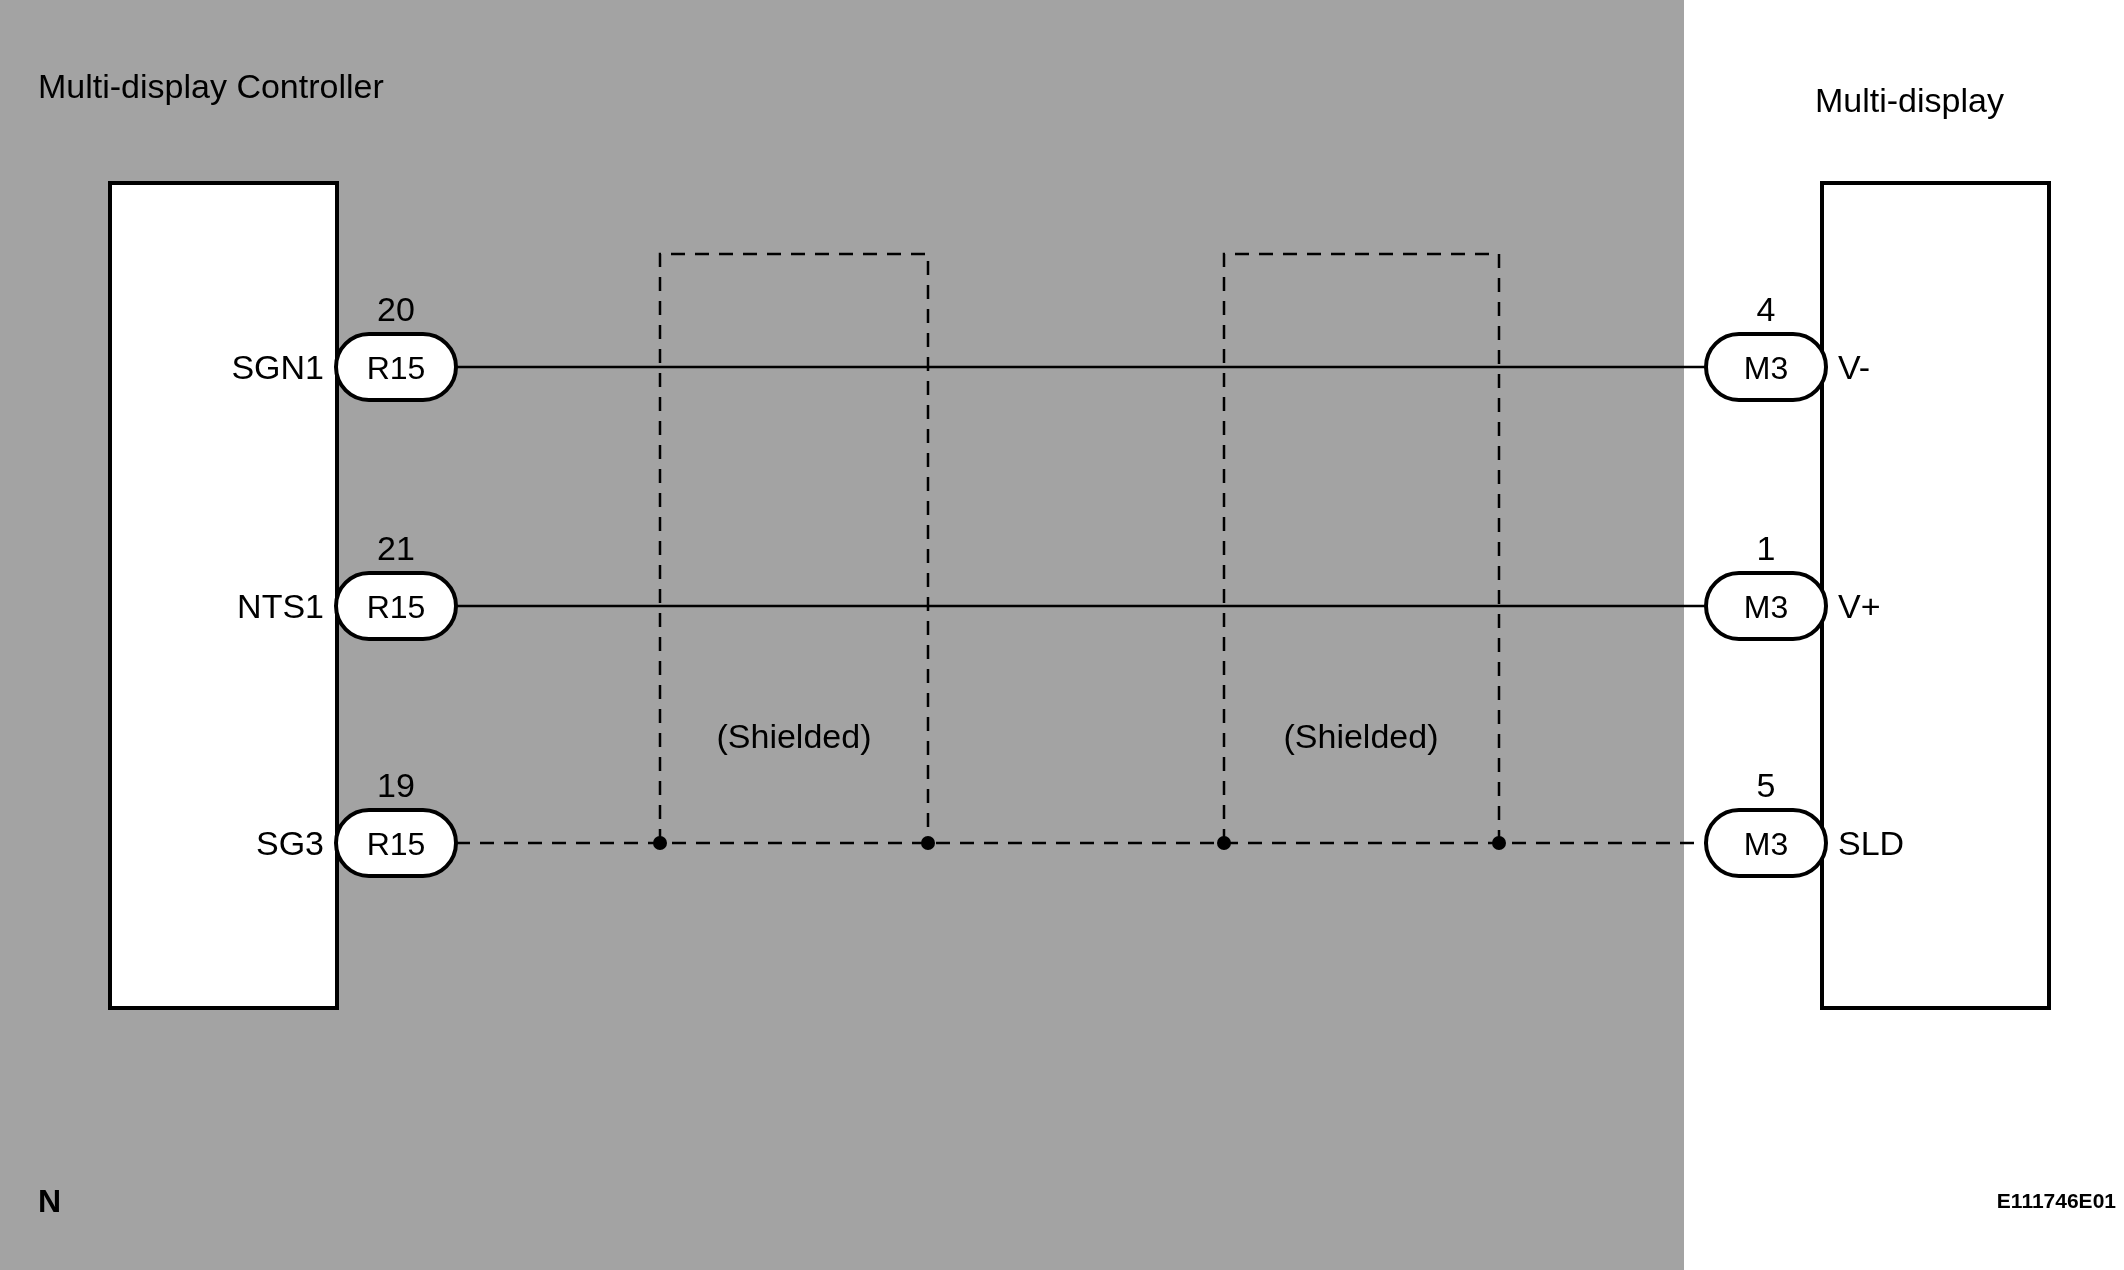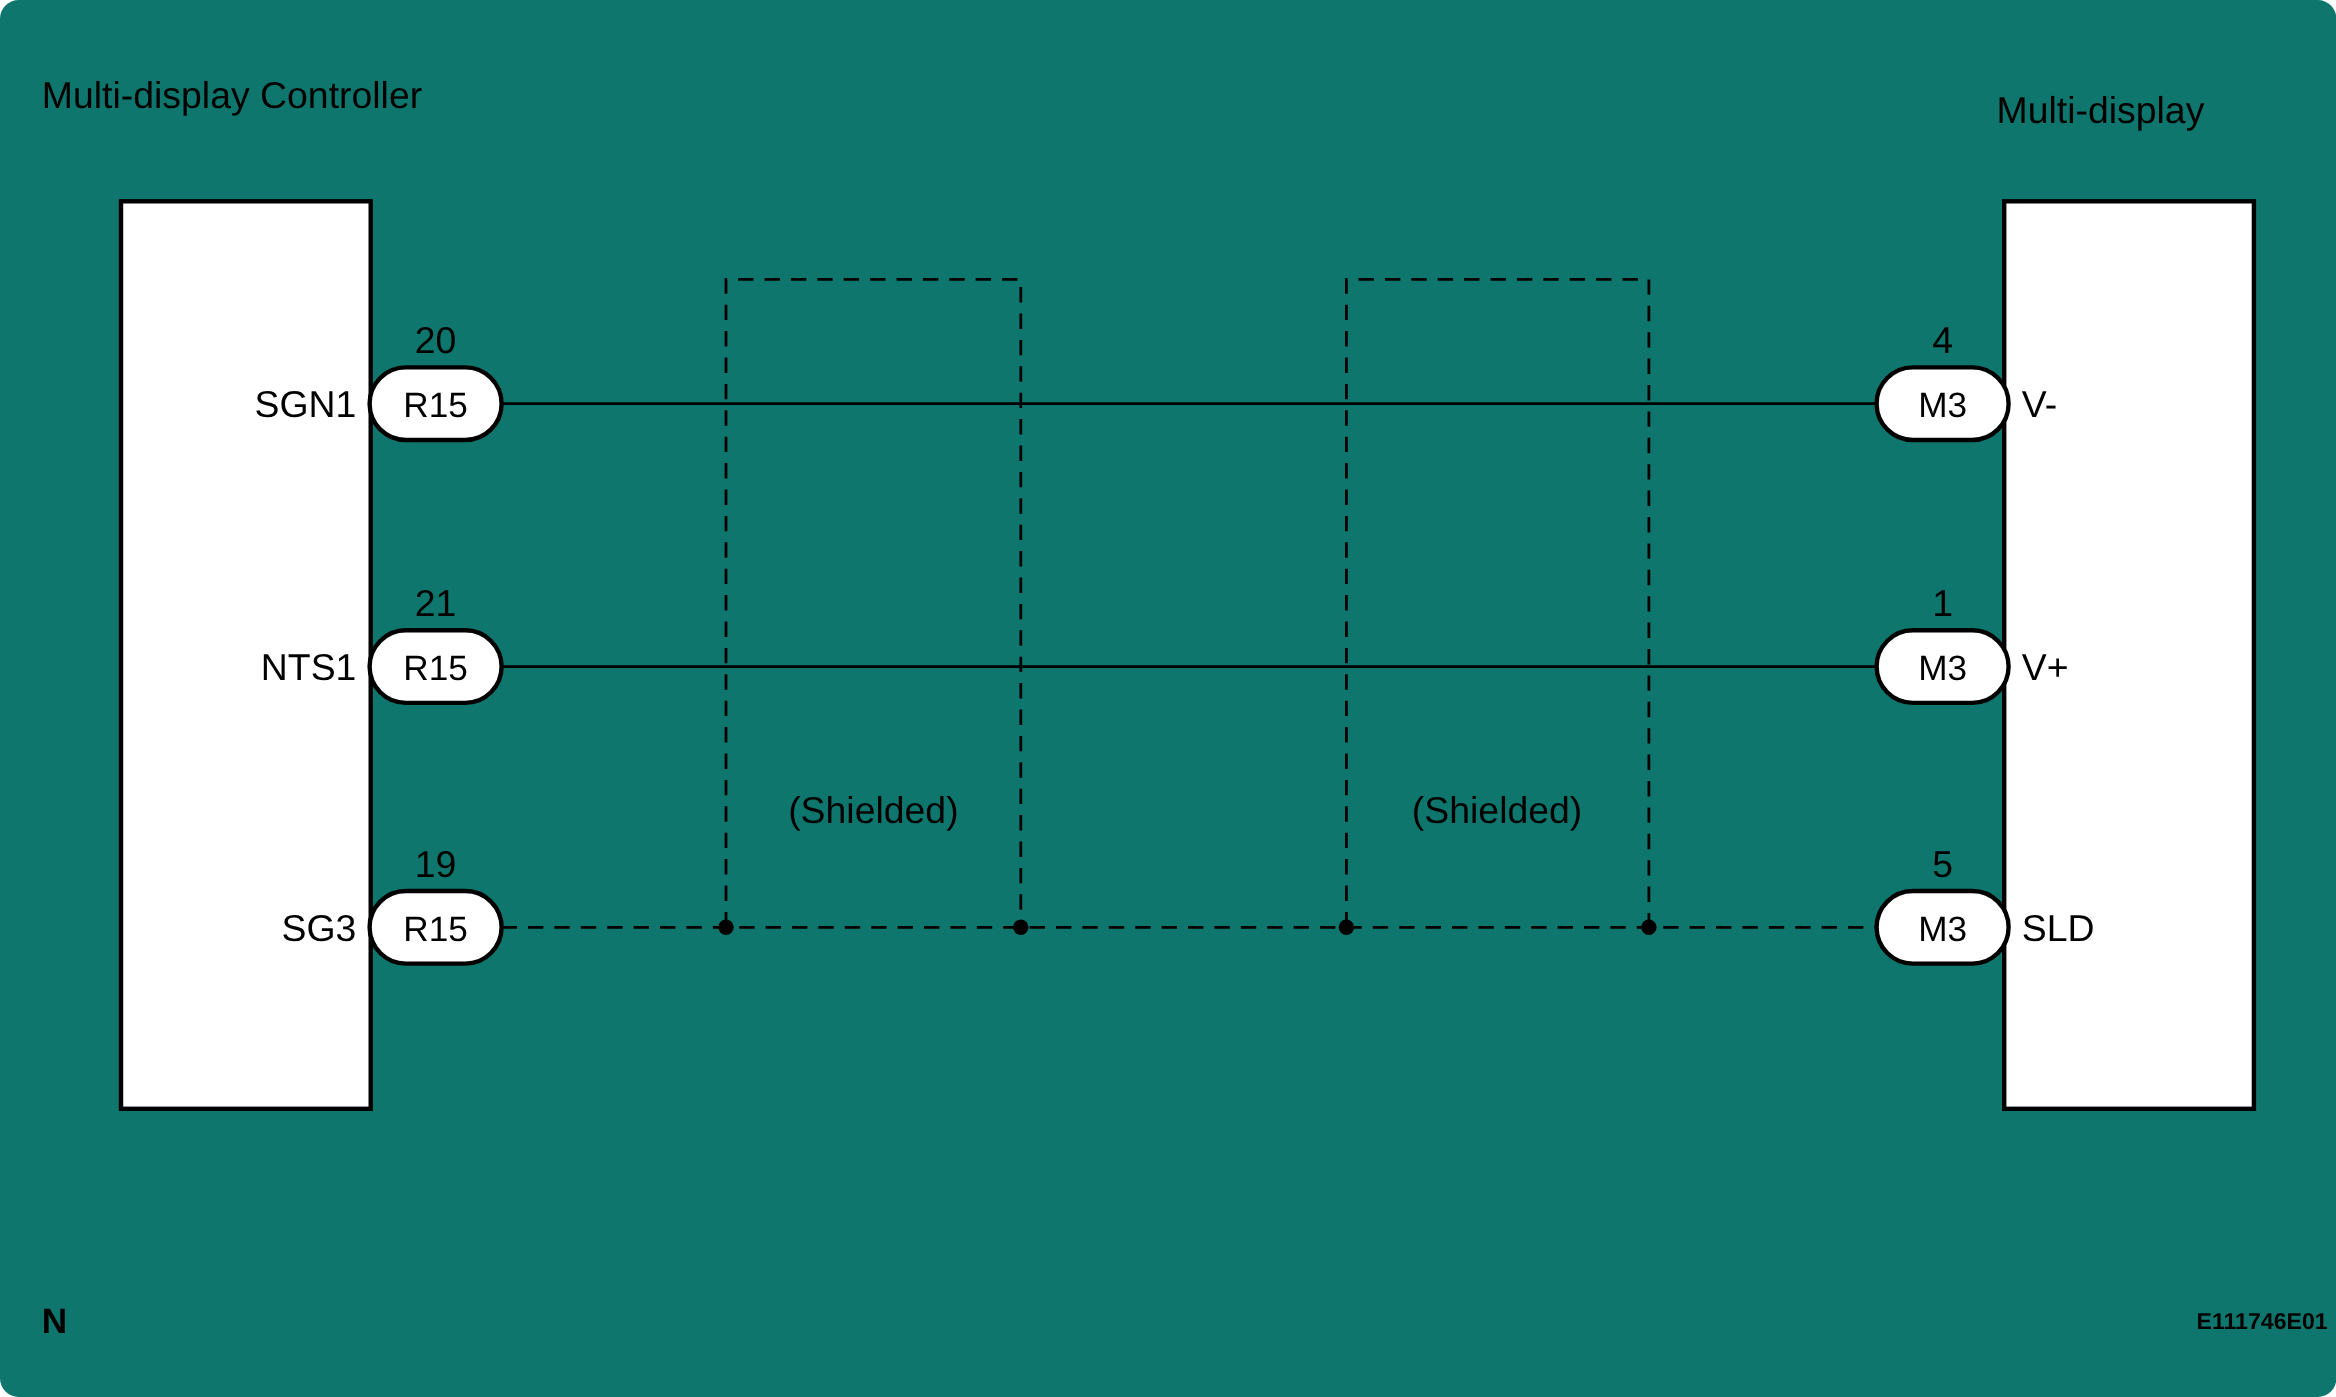--- a/index.html
+++ b/index.html
@@ -2,25 +2,24 @@
 <html><head>
 <meta charset="utf-8">
 <style>
   html, body {
     margin: 0;
     padding: 0;
     background: #ffffff;
   }
   .canvas {
     position: relative;
-    width: 2124px;
+    width: 1684px;
     height: 1270px;
-    background: #0f766e;
+    background: #a3a3a3;
     font-family: "Liberation Sans", sans-serif;
-    border-radius: 17px;
   }
   svg {
     display: block;
   }
   text {
     font-family: "Liberation Sans", sans-serif;
     fill: #000000;
   }
   .lbl      { font-size: 34px; }
   .pin      { font-size: 34px; }

